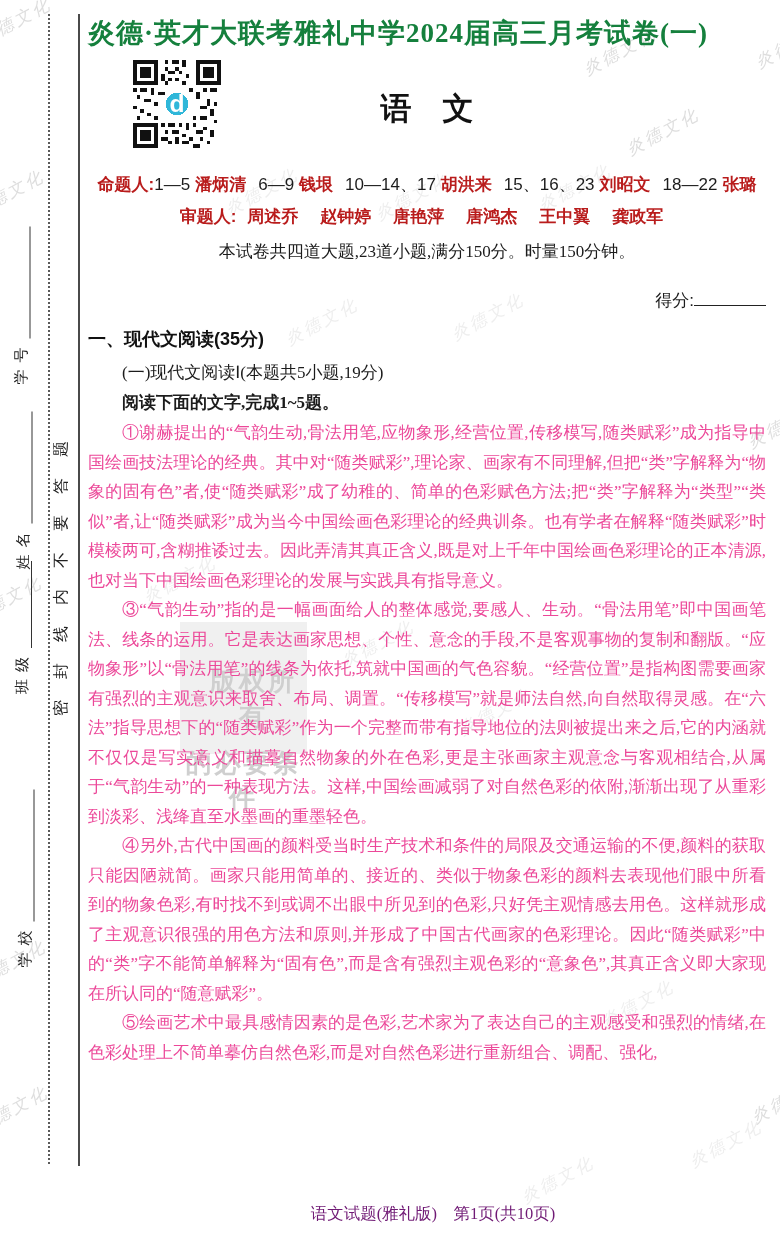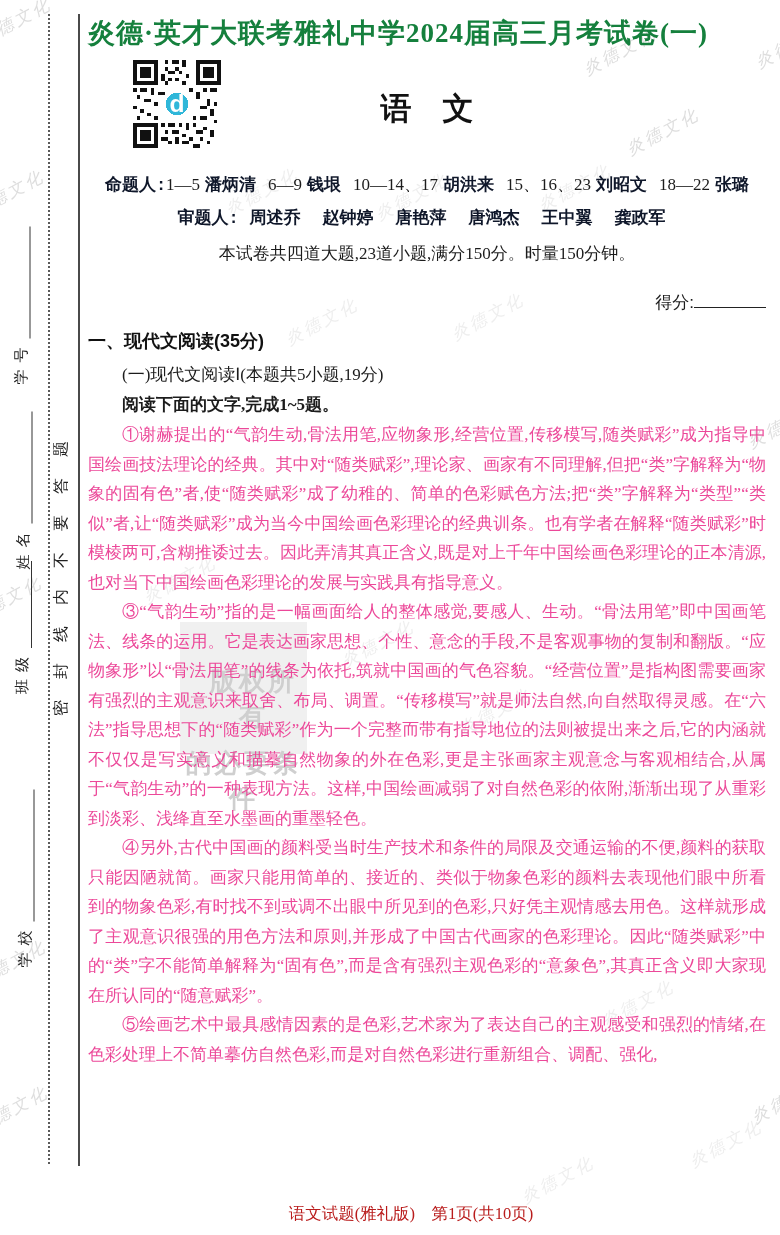--- a/index.html
+++ b/index.html
@@ -49,42 +49,42 @@
     margin-top:14px; text-align:left; font-weight:bold;
     font-size:27px; letter-spacing:1px; line-height:38px; color:#15803d;
   }
   .qr { position:absolute; left:44px; top:60px; width:90px; height:88px; }
   .subject-title {
     margin-top:36px; text-align:center; font-weight:bold; font-size:31px;
     font-family:"Liberation Sans", sans-serif; color:#111;
   }
   .setters { margin-top:44px; text-align:center; font-size:17px; line-height:22px; white-space:nowrap; }
   .setters .lbl, .setters .nm, .rev .lbl, .rev .nm {
-    font-family:Liberation Mono, monospace; font-weight:bold; color:#0f172a;
+    font-family:Liberation Sans, sans-serif; font-weight:bold; color:#b91c1c;
   }
-  .setters .rng { margin-left:12px; margin-right:5px; font-family:Liberation Serif, serif;margin-top:20px; }
+  .setters .rng { margin-left:12px; margin-right:5px; font-family:Liberation Sans, sans-serif;margin-top:20px; }
   .setters .lbl + .grp .rng { margin-left:0; }
   .rev { margin-top:10px; text-align:center; font-size:17px; line-height:22px; }
   .rev .nm { margin:0 11px; }
   .exam-info { margin-top:14px; text-align:center; font-size:17px; line-height:20px; }
   .score-line {
     margin-top:28px; text-align:right; font-size:17px; line-height:22px;
     font-family:"Liberation Sans", sans-serif; font-weight:normal;
   }
   .score-fill { display:inline-block; width:72px; height:15px; border-bottom:1.5px solid #222; }
   .sec-heading {
     margin-top:16px; font-size:18px; line-height:22px; font-weight:bold;
     font-family:"Liberation Sans", sans-serif; color:#111;
   }
   .subsec { margin-top:8px; font-size:17px; line-height:30px; text-indent:2em; }
   .instr  { font-size:17px; line-height:30px; text-indent:2em;font-weight:bold; }
   .body-p { font-size:17px; line-height:29.5px; text-indent:2em; text-align:justify; color:#ec4899; }
   .footer {
-    position:absolute; left:72px; width:678px; bottom:10px; z-index:1;
-    text-align:center; font-size:16.5px; color:#b91c1c;
+    position:absolute; left:94px; width:678px; bottom:10px; z-index:1;
+    text-align:center; font-size:16.5px; color:#701a75;
   }
 </style>
 </head>
 <body>
 
 <div class="page">
 
   <span class="wm" style="left:-25px; top:10px;">炎德文化</span>
   <span class="wm" style="left:135px; top:78px;">炎德文化</span>
   <span class="wm" style="left:580px; top:40px;">炎德文化</span>

